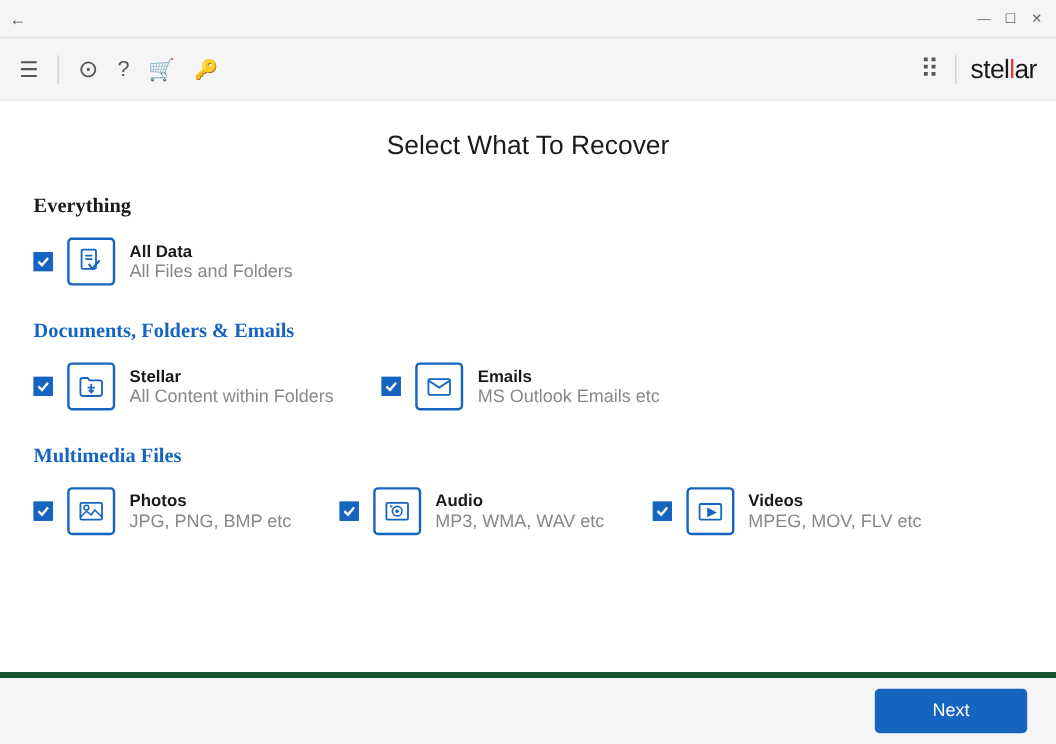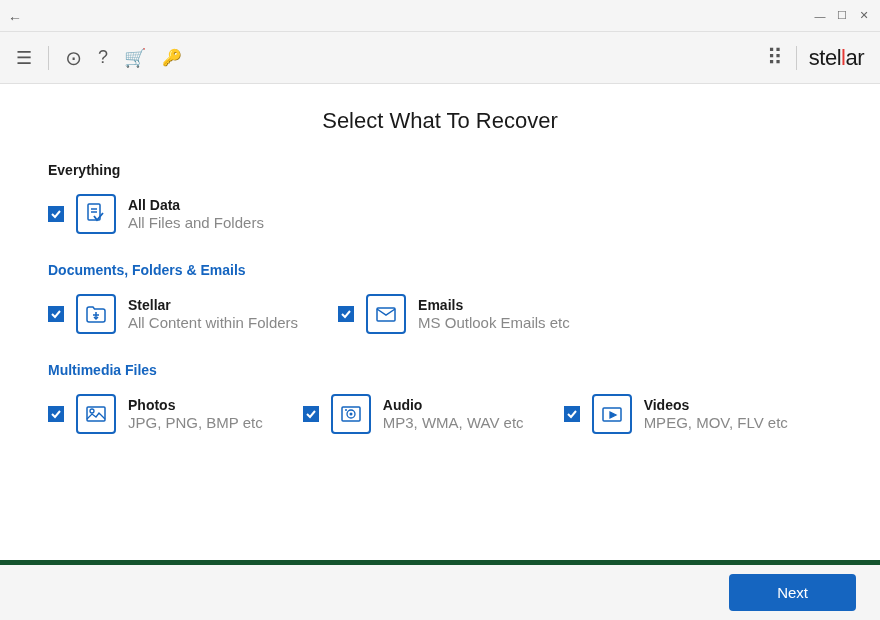--- a/index.html
+++ b/index.html
@@ -91,37 +91,38 @@
       font-weight: normal;
       color: #1a1a1a;
       letter-spacing: -0.5px;
     }
     .stellar-logo span { color: #e53935; }
 
     
     .main-content {
       flex: 1;
       background: #ffffff;
-      padding: 24px 48px;
+      padding: 24px 28px;
       overflow-y: auto;
     }
 
     .page-title {
       text-align: center;
       font-size: 22px;
       font-weight: 400;
       color: #1a1a1a;
       margin-bottom: 28px;
     }
 
     .section-title {
-      font-size: 14px;
+      font-size: 17px;
       font-weight: 600;
       color: #1a1a1a;
       margin-bottom: 16px;
+      font-family: Liberation Serif, serif;
     }
     .section-title.blue { color: #1565c0; }
 
     .section {
       margin-bottom: 28px;
     }
 
     .options-grid {
       display: flex;
       gap: 40px;

